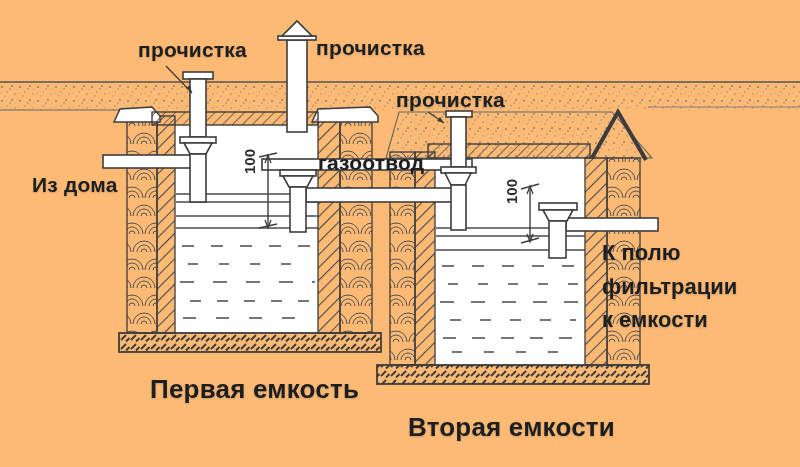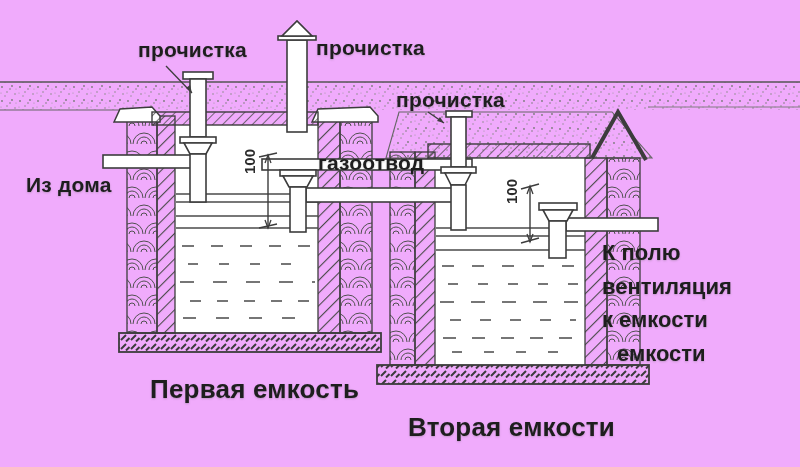--- a/index.html
+++ b/index.html
@@ -1,17 +1,17 @@
 <!DOCTYPE html>
 <html><head>
 <meta charset="utf-8">
 <style>
   html,body { margin:0; padding:0; background:#ffffff; }
   .stage {
-    position:relative; width:800px; height:467px; background:#f0abfc;
+    position:relative; width:800px; height:467px; background:#fdba74;
     font-family:"Liberation Sans", sans-serif; overflow:hidden;
   }
   .stage svg { position:absolute; left:0; top:0; }
   .lbl {
     position:absolute; color:#1e1e1e; font-weight:700; font-size:21px;
     white-space:nowrap; letter-spacing:0.2px;
     text-shadow:0 1px 2px rgba(110,110,110,0.35);
   }
   .lbl-big { font-size:26px; }
   .outlet-block { position:absolute; left:602px; top:236px; }
@@ -184,27 +184,26 @@
         <line x1="428" y1="112" x2="444" y2="123" stroke-width="1.3"></line>
         <polygon points="444,123 437,121 440,117" fill="#3c3c3c" stroke="none"></polygon>
       </g>
     </g>
   </svg>
 
   <div class="lbl" style="left:138px; top:38px;">прочистка</div>
   <div class="lbl" style="left:316px; top:36px;">прочистка</div>
   <div class="lbl" style="left:396px; top:88px;">прочистка</div>
   <div class="lbl" style="left:318px; top:151px;">газоотвод</div>
-  <div class="lbl" style="left:26px; top:173px;">Из дома</div>
+  <div class="lbl" style="left:32px; top:173px;">Из дома</div>
 
   <div class="outlet-block">
     <div class="ln">К полю</div>
-    <div class="ln">вентиляция</div>
+    <div class="ln">фильтрации</div>
     <div class="ln">к емкости</div>
-    <div class="ln indent">емкости</div>
   </div>
 
   <div class="lbl lbl-big" style="left:150px; top:374px;">Первая емкость</div>
   <div class="lbl lbl-big" style="left:408px; top:412px;">Вторая емкости</div>
 
   <div class="dim" style="left:229px; top:153px;">100</div>
   <div class="dim" style="left:491px; top:183px;">100</div>
 
 </div>
 

